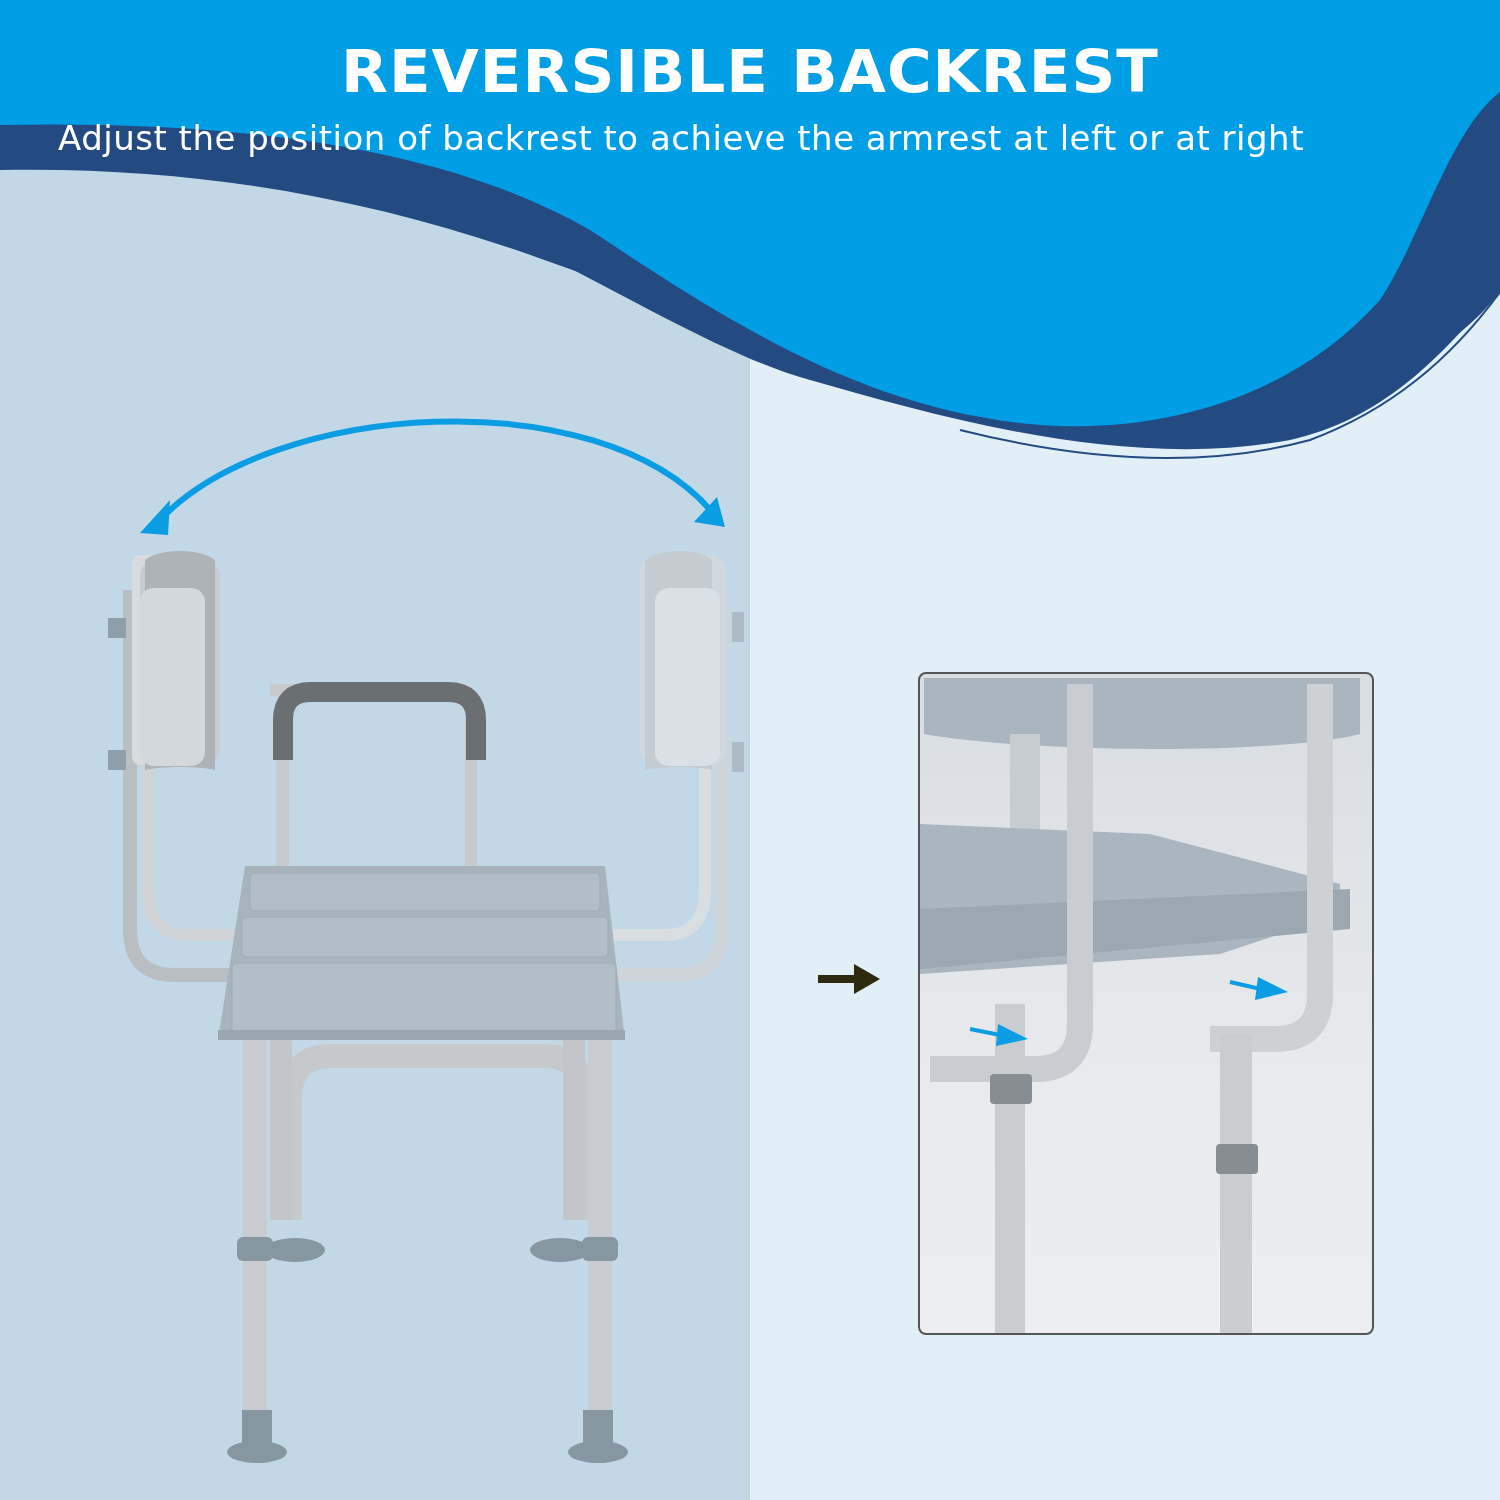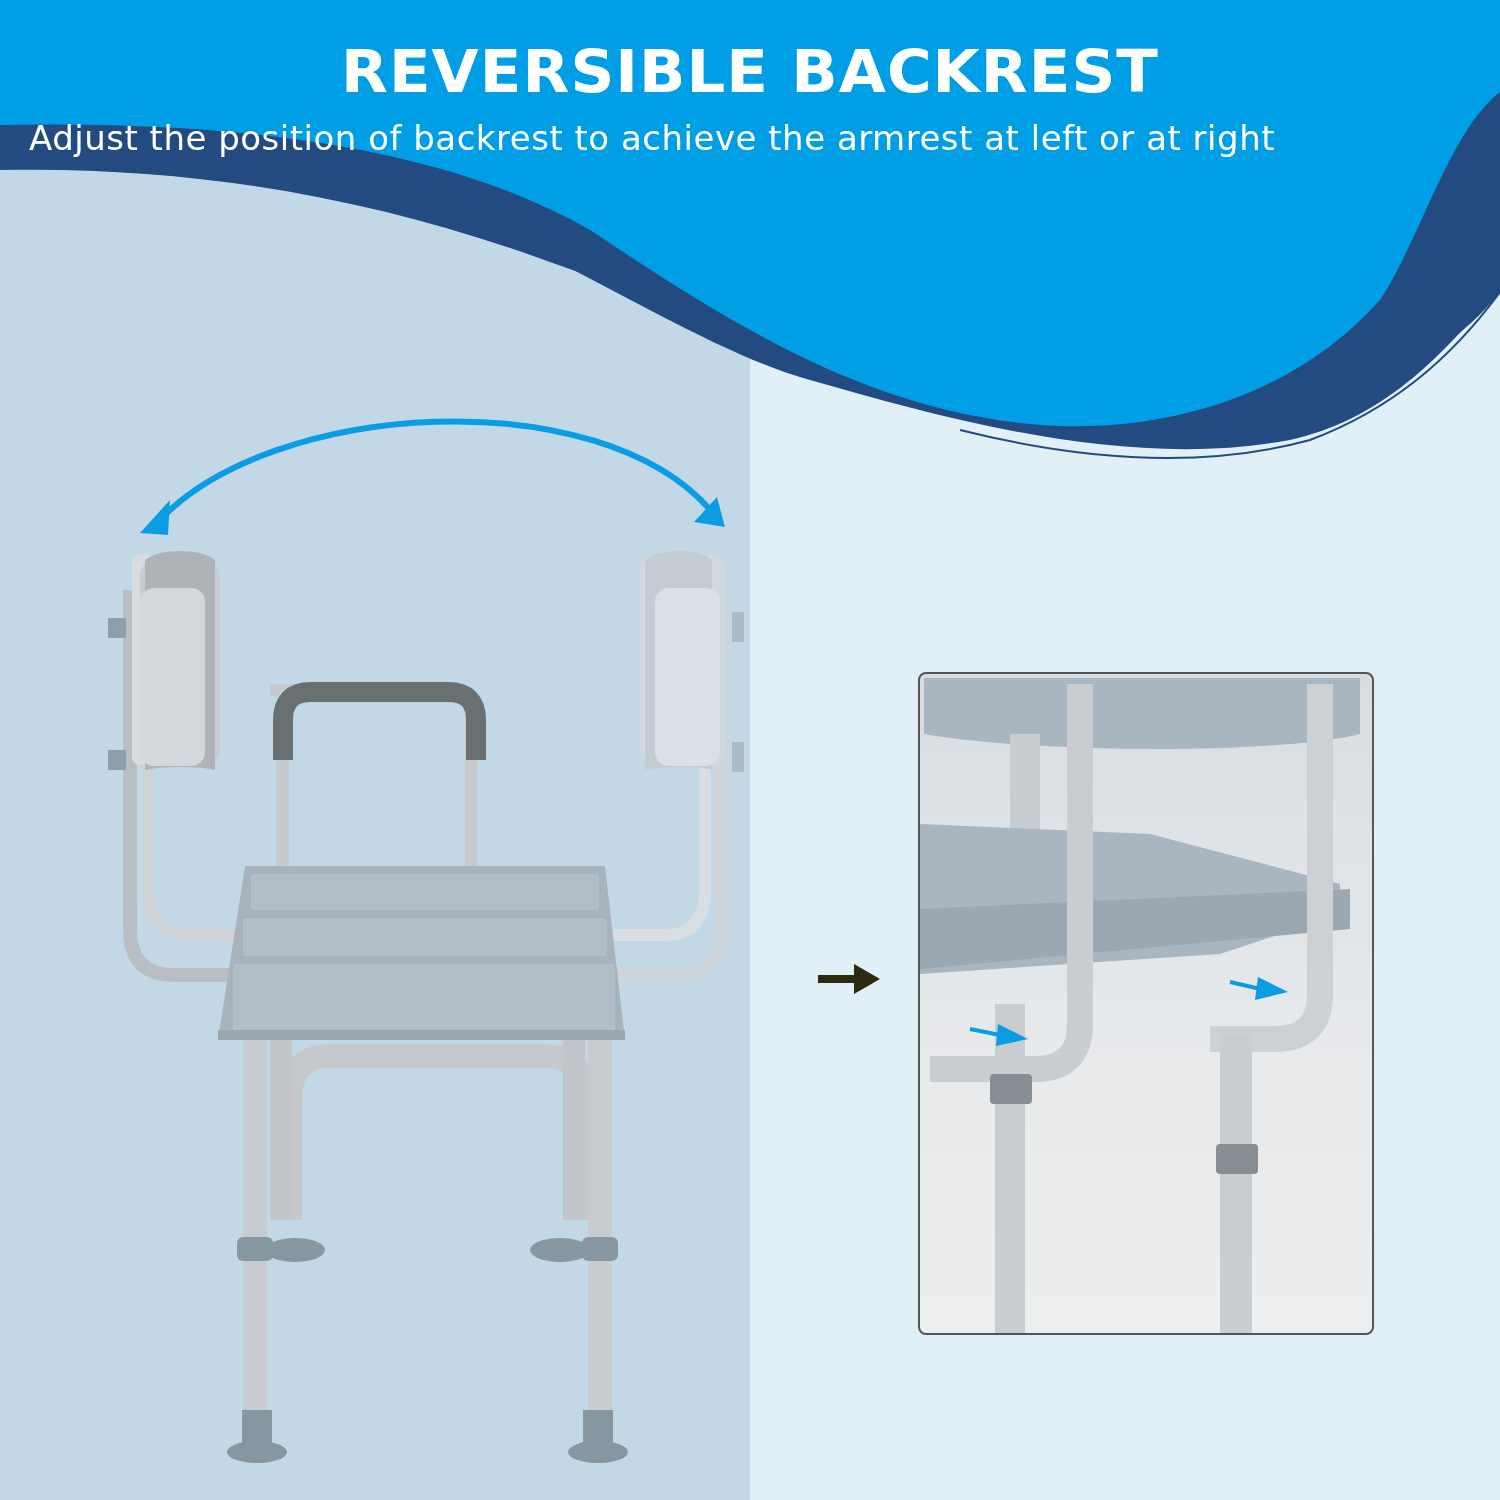--- a/index.html
+++ b/index.html
@@ -1,21 +1,21 @@
 <!DOCTYPE html>
 <html><head>
 <meta charset="utf-8">
 <style>
   html,body{margin:0;padding:0;}
   body{width:1500px;height:1500px;position:relative;overflow:hidden;background:#e0f0f6;font-family:"Liberation Sans",sans-serif;}
   .bg-left{position:absolute;left:0;top:0;width:750px;height:1500px;background:#c3d8e6;}
   .bg-right{position:absolute;left:750px;top:0;width:750px;height:1500px;background:#e0f0f6;}
   .wave{position:absolute;left:0;top:0;width:1500px;height:480px;}
   .title{position:absolute;left:0;top:38px;width:1500px;text-align:center;color:#ffffff;font-family:"DejaVu Sans",sans-serif;font-weight:bold;font-size:58px;letter-spacing:1px;transform:scaleX(1.05);}
-  .subtitle{position:absolute;left:0;top:118px;width:1304px;text-align:center;color:#ffffff;font-family:"DejaVu Sans",sans-serif;font-size:34px;font-weight:normal;letter-spacing:0.5px;}
+  .subtitle{position:absolute;left:0;top:118px;width:1304px;text-align:right;color:#ffffff;font-family:"DejaVu Sans",sans-serif;font-size:34px;font-weight:normal;letter-spacing:0.5px;}
   .scene{position:absolute;left:0;top:0;width:1500px;height:1500px;}
   .detail-box{position:absolute;left:918px;top:672px;width:452px;height:659px;border:2px solid #555;border-radius:8px;background:linear-gradient(180deg,#d8dde2 0%,#e8eaec 60%,#eceeef 100%);overflow:hidden;}
   .detail-box svg{position:absolute;left:0;top:0;}
   .pointer{position:absolute;left:818px;top:962px;}
 </style>
 </head>
 <body>
 
 <div class="bg-left"></div>
 <div class="bg-right"></div>

